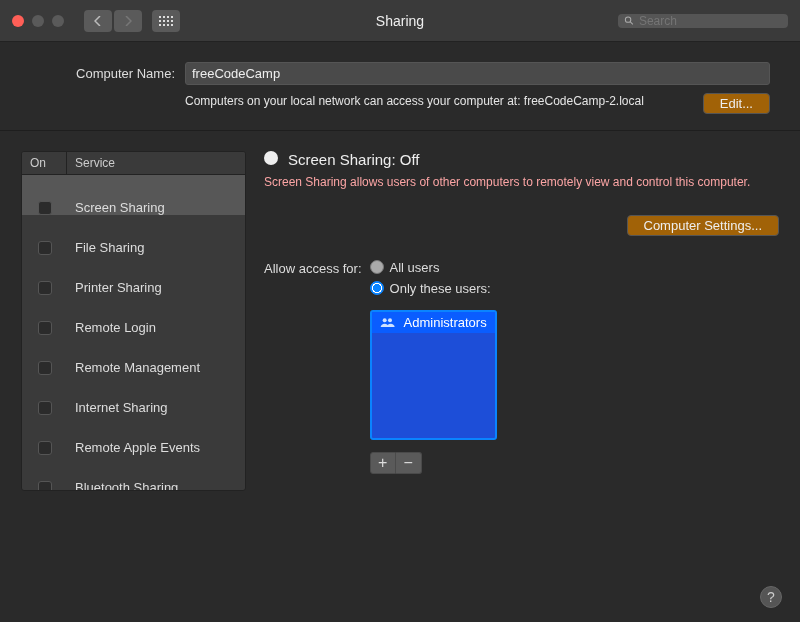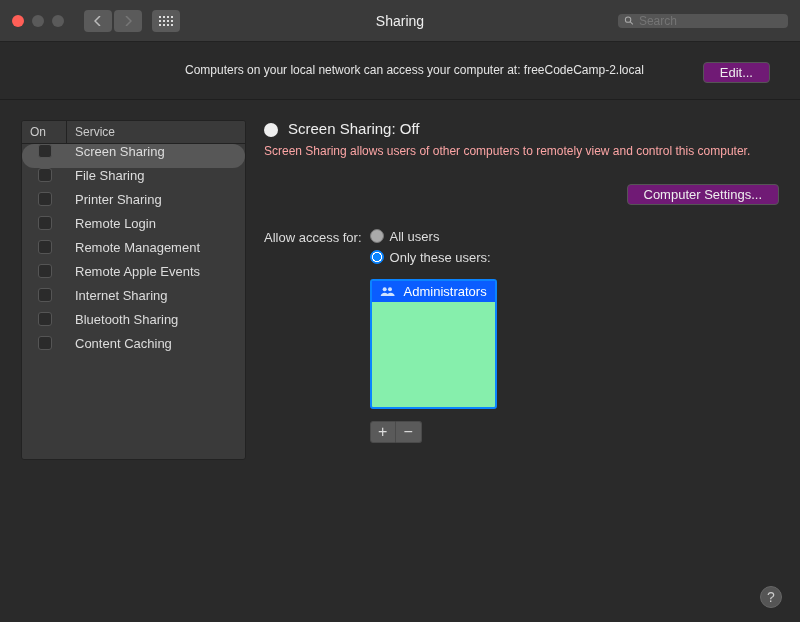--- a/index.html
+++ b/index.html
@@ -23,53 +23,53 @@
     .search input { background: transparent; border: none; outline: none; color: #ddd; font-size: 12px; width: 100%; }
 
     
     .upper { padding: 20px 30px 16px 30px; border-bottom: 1px solid #1e1e1e; }
     .row-name { display: flex; align-items: center; gap: 10px; margin-bottom: 8px; }
     .row-name label { width: 145px; text-align: right; color: #ddd; }
     .row-name input { flex: 1; background: #4a4a4a; border: 1px solid #555; border-radius: 3px; padding: 3px 6px; color: #eee; font-size: 13px; }
     .row-info { display: flex; gap: 10px; align-items: flex-start; }
     .row-info .spacer { width: 145px; }
     .row-info .info { flex: 1; color: #e5e5e5; font-size: 12px; line-height: 1.4; }
-    .btn { background: #701a75; border: 1px solid #555; border-radius: 4px; color: #eee; padding: 2px 16px; font-size: 13px; cursor: pointer; }
+    .btn { background: #a16207; border: 1px solid #555; border-radius: 4px; color: #eee; padding: 2px 16px; font-size: 13px; cursor: pointer; }
 
     
     .lower { display: flex; padding: 20px 21px; gap: 18px; }
 
     
     .services { width: 225px; background: #3a3a3a; border: 1px solid #222; border-radius: 3px; overflow: hidden; height: 340px; }
     .svc-header { display: flex; background: #3a3a3a; border-bottom: 1px solid #222; font-size: 12px; color:#ccc; }
     .svc-header .col-on { width: 45px; padding: 4px 8px; border-right: 1px solid #222;}
     .svc-header .col-svc { flex: 1; padding: 4px 8px; }
-    .svc-row { display: flex; align-items: flex-start; height: 24px; border-radius: 12px; }
+    .svc-row { display: flex; align-items: flex-end; height: 40px; }
     .svc-row.selected { background: #575757; }
     .svc-row .col-on { width: 45px; display: flex; justify-content: center; }
     .chk { width: 14px; height: 14px; border-radius: 3px; background: #2b2b2b; border: 1px solid #555; }
     .svc-row .col-svc { flex: 1; padding-left: 8px; font-size: 13px; color:#ddd; }
 
     
     .pane { flex: 1; }
-    .status-row { display: flex; align-items: flex-end; gap: 10px; margin-bottom: 6px; }
+    .status-row { display: flex; align-items: flex-start; gap: 10px; margin-bottom: 6px; }
     .status-dot { width: 14px; height: 14px; border-radius: 50%; background: #eee; }
     .status-text { font-size: 15px; color: #eee; }
     .desc { color: #fca5a5; font-size: 12px; line-height: 1.4; margin-bottom: 24px; }
     .btn-row-right { display: flex; justify-content: flex-end; margin-bottom: 24px; }
 
     .access-row { display: flex; align-items: flex-start; gap: 8px; margin-top: 8px; }
     .access-label { color: #ddd; padding-top: 1px; }
     .radios { display: flex; flex-direction: column; gap: 6px; }
     .radio-opt { display: flex; align-items: center; gap: 6px; }
     .radio { width: 14px; height: 14px; border-radius: 50%; border: 1px solid #777; background:#444; display:inline-flex; align-items:center; justify-content:center;}
     .radio.checked { background: radial-gradient(circle,#0a84ff 0 45%, #fff 46% 60%, #0a84ff 61% 100%); border-color:#0a84ff;}
     .radio.unchecked-solid { background:#aaa; }
 
-    .userbox { margin-top: 8px; margin-left: 0; border: 2px solid #0a84ff; border-radius: 3px; background: #86efac; height: 130px; }
+    .userbox { margin-top: 8px; margin-left: 0; border: 2px solid #0a84ff; border-radius: 3px; background: #1d4ed8; height: 130px; }
     .userrow { background: #0a5dff; color: #fff; display:flex; align-items:center; gap:8px; padding: 3px 8px; font-size: 13px; }
     .user-icon { width:16px; height:14px; }
     .user-icon svg { fill:#cfe2ff; }
 
     .addremove { display:flex; margin-top: 6px; }
     .sqbtn { width:26px; height:22px; background:#5a5a5a; border:1px solid #4a4a4a; color:#ddd; display:inline-flex; align-items:center; justify-content:center; font-size:16px; }
     .sqbtn:first-child { border-radius: 3px 0 0 3px; }
     .sqbtn:last-child { border-radius: 0 3px 3px 0; border-left: none; }
 
     .help { position:absolute; right: 18px; bottom: 14px; width:22px; height:22px; border-radius:50%; background:#555; color:#ccc; display:flex; align-items:center; justify-content:center; font-size:14px; border:1px solid #666;}
@@ -115,20 +115,24 @@
   <div class="search">
     <svg viewBox="0 0 16 16">
         <circle cx="6" cy="6" r="4" stroke="#aaa" stroke-width="1.5" fill="none"></circle>
         <line x1="9" y1="9" x2="13" y2="13" stroke="#aaa" stroke-width="1.5"></line>
       </svg>
     <input type="text" placeholder="Search" style="">
   </div>
 </div>
 
 <div class="upper">
+  <div class="row-name">
+    <label>Computer Name:</label>
+    <input type="text" value="freeCodeCamp" style="">
+  </div>
   <div class="row-info">
     <div class="spacer"></div>
     <div class="info">Computers on your local network can access your computer at: freeCodeCamp-2.local</div>
     <button class="btn">Edit...</button>
   </div>
 </div>
 
 <div class="lower">
 
   <div class="services">
@@ -164,27 +168,27 @@
         <div class="svc-row">
           <div class="col-on">
             <span class="chk"></span>
           </div>
           <div class="col-svc">Remote Management</div>
         </div>
         <div class="svc-row">
           <div class="col-on">
             <span class="chk"></span>
           </div>
+          <div class="col-svc">Internet Sharing</div>
+        </div>
+        <div class="svc-row">
+          <div class="col-on">
+            <span class="chk"></span>
+          </div>
           <div class="col-svc">Remote Apple Events</div>
-        </div>
-        <div class="svc-row">
-          <div class="col-on">
-            <span class="chk"></span>
-          </div>
-          <div class="col-svc">Internet Sharing</div>
         </div>
         <div class="svc-row">
           <div class="col-on">
             <span class="chk"></span>
           </div>
           <div class="col-svc">Bluetooth Sharing</div>
         </div>
         <div class="svc-row">
           <div class="col-on">
             <span class="chk"></span>

